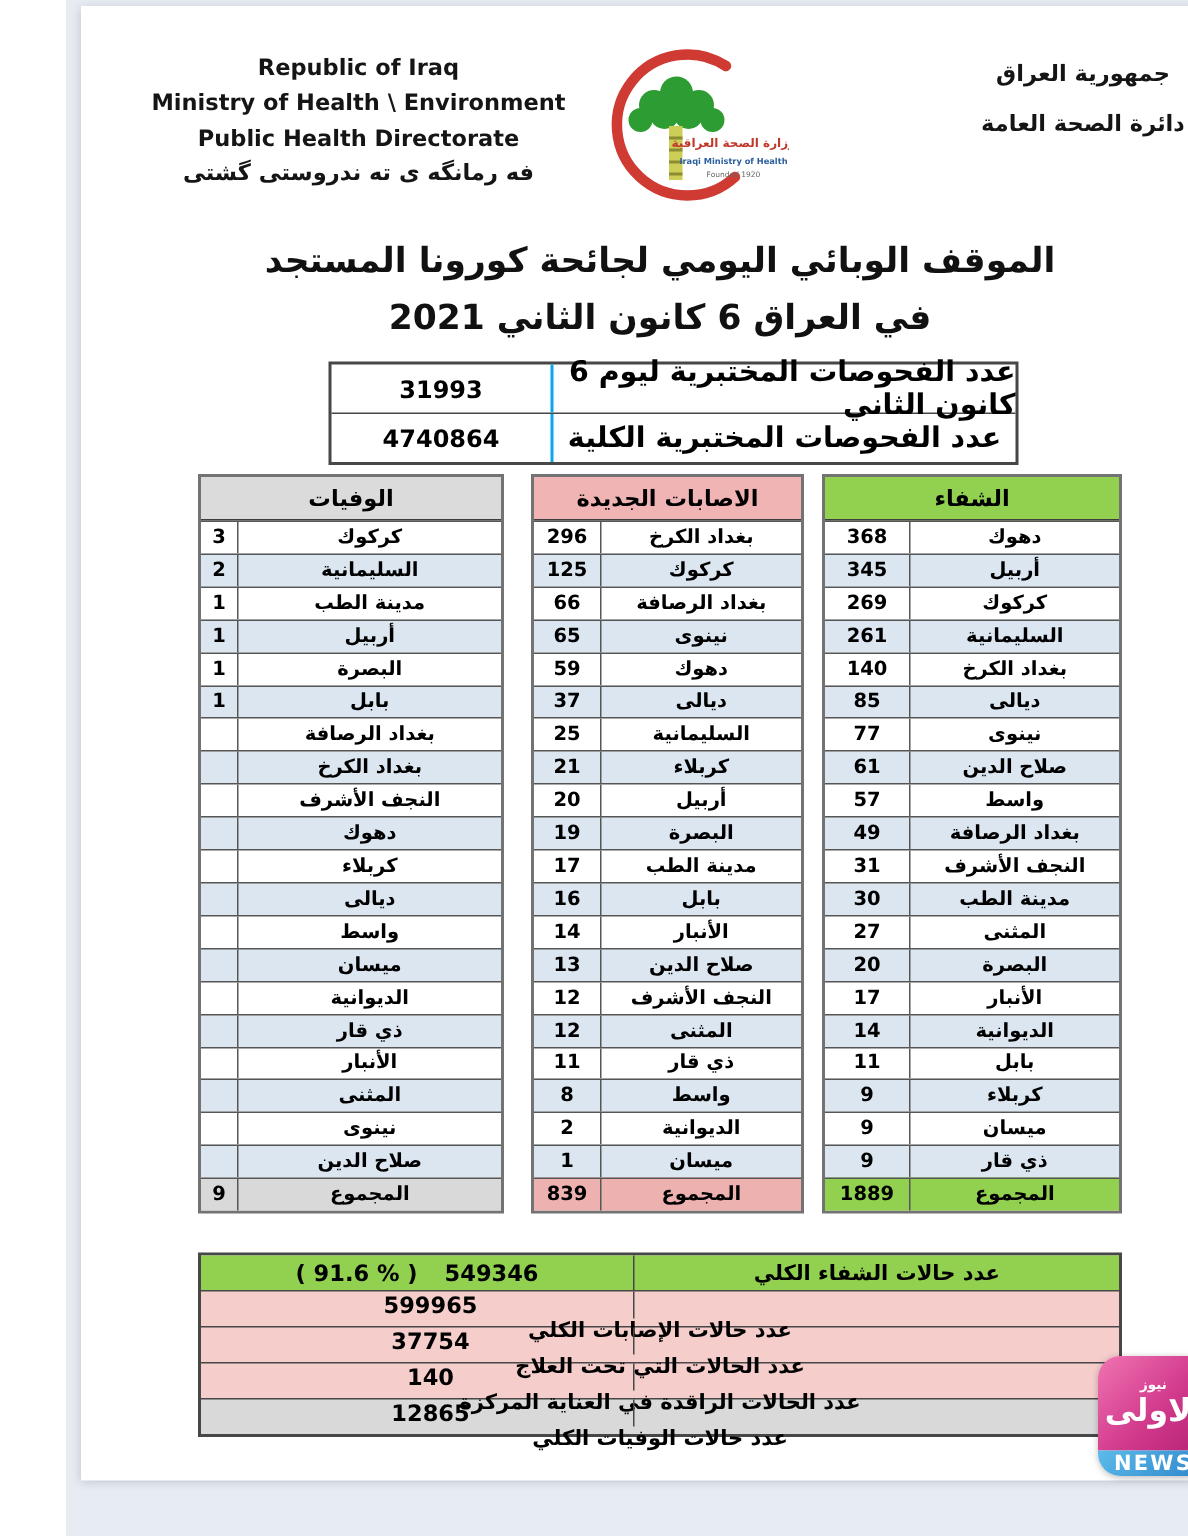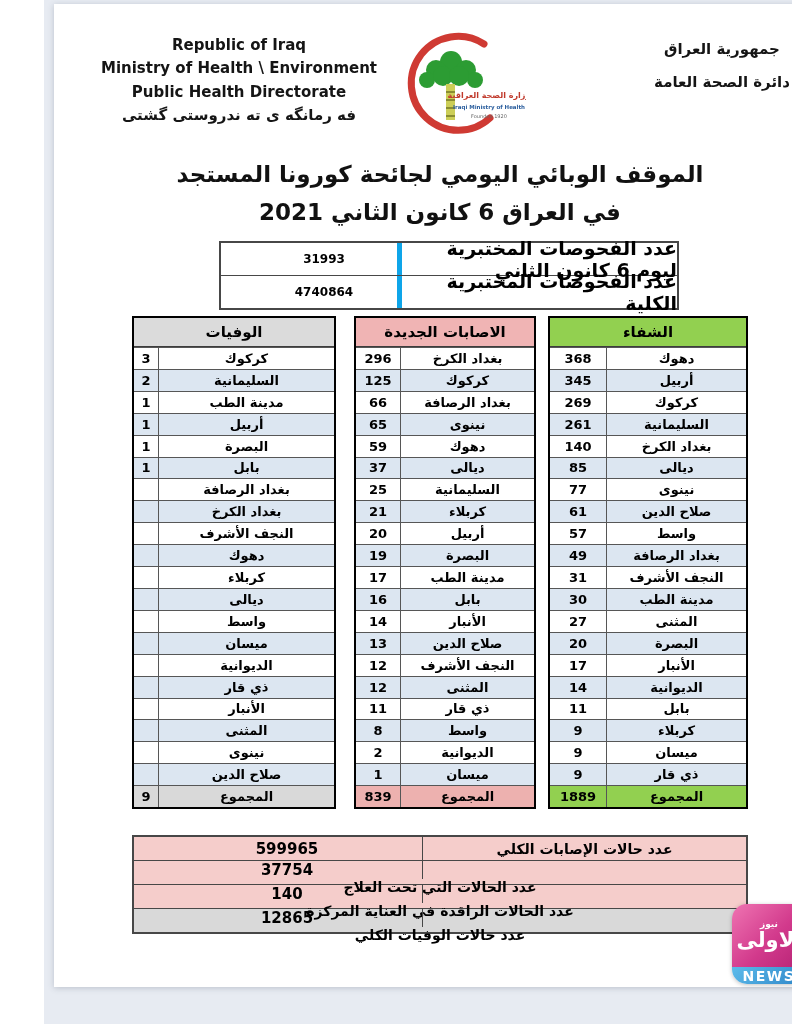--- a/index.html
+++ b/index.html
@@ -12,25 +12,25 @@
   .hdr-ar{position:absolute;left:578px;top:40px;width:200px;text-align:center;font-weight:bold;font-size:15px;color:#151515;direction:rtl;display:flex;flex-direction:column;gap:15px;}
   .logo{position:absolute;left:350px;top:24px;width:132px;height:122px;}
 
   
   .title{position:absolute;left:0;top:156px;width:792px;text-align:center;font-weight:bold;font-size:23px;color:#111;direction:rtl;line-height:1.65;}
 
   
   .tests{position:absolute;left:175px;top:241px;width:456px;border:2px solid #474747;background:#fff;}
   .tests .trow{display:flex;height:32px;}
   .tests .trow + .trow{border-top:1px solid #474747;}
-  .tests .tval{width:146px;display:flex;align-items:center;justify-content:center;font-weight:bold;font-size:12px;border-right:5px solid #0ea5e9;padding-left:30px;}
+  .tests .tval{width:146px;display:flex;align-items:center;justify-content:center;font-weight:bold;font-size:16px;border-right:2px solid #0ea5e9;}
   .tests .tlab{flex:1;display:flex;align-items:center;justify-content:center;font-weight:bold;font-size:19px;direction:rtl;}
 
   
-  .ctable{position:absolute;top:316px;border:2px solid #000000;background:#fff;display:flex;flex-direction:column;}
+  .ctable{position:absolute;top:316px;border:2px solid #737373;background:#fff;display:flex;flex-direction:column;}
   .ctable.deaths{left:88px;width:200px;height:489px;}
   .ctable.newcases{left:310px;width:178px;height:489px;}
   .ctable.recoveries{left:504px;width:196px;height:489px;}
   .thead{height:28px;display:flex;align-items:center;justify-content:center;font-weight:bold;font-size:15px;direction:rtl;border-bottom:1px solid #3d3d3d;}
   .trow{flex:1;display:flex;border-top:1px solid #565656;}
   .trow:first-of-type{border-top:none;}
   .cval{display:flex;align-items:center;justify-content:center;font-weight:bold;font-size:13px;border-right:1px solid #565656;}
   .deaths .cval{width:24px;}
   .newcases .cval{width:44px;}
   .recoveries .cval{width:56px;}
@@ -373,20 +373,27 @@
         <div class="cval">9</div>
         <div class="cname">ذي قار</div>
       </div>
       <div class="trow tot-green">
         <div class="cval">1889</div>
         <div class="cname">المجموع</div>
       </div>
     </div>
 
   <div class="summary">
+      <div class="srow c-green">
+        <div class="sval">
+          <div style="display: inline;">( 91.6 % )</div>
+          <div style="display: inline;">549346</div>
+        </div>
+        <div class="slab">عدد حالات الشفاء الكلي</div>
+      </div>
       <div class="srow c-pink">
         <div class="sval">
           <div style="display: inline;"></div>
           <div style="display: inline;">599965</div>
         </div>
         <div class="slab">عدد حالات الإصابات الكلي</div>
       </div>
       <div class="srow c-pink">
         <div class="sval">
           <div style="display: inline;"></div>

